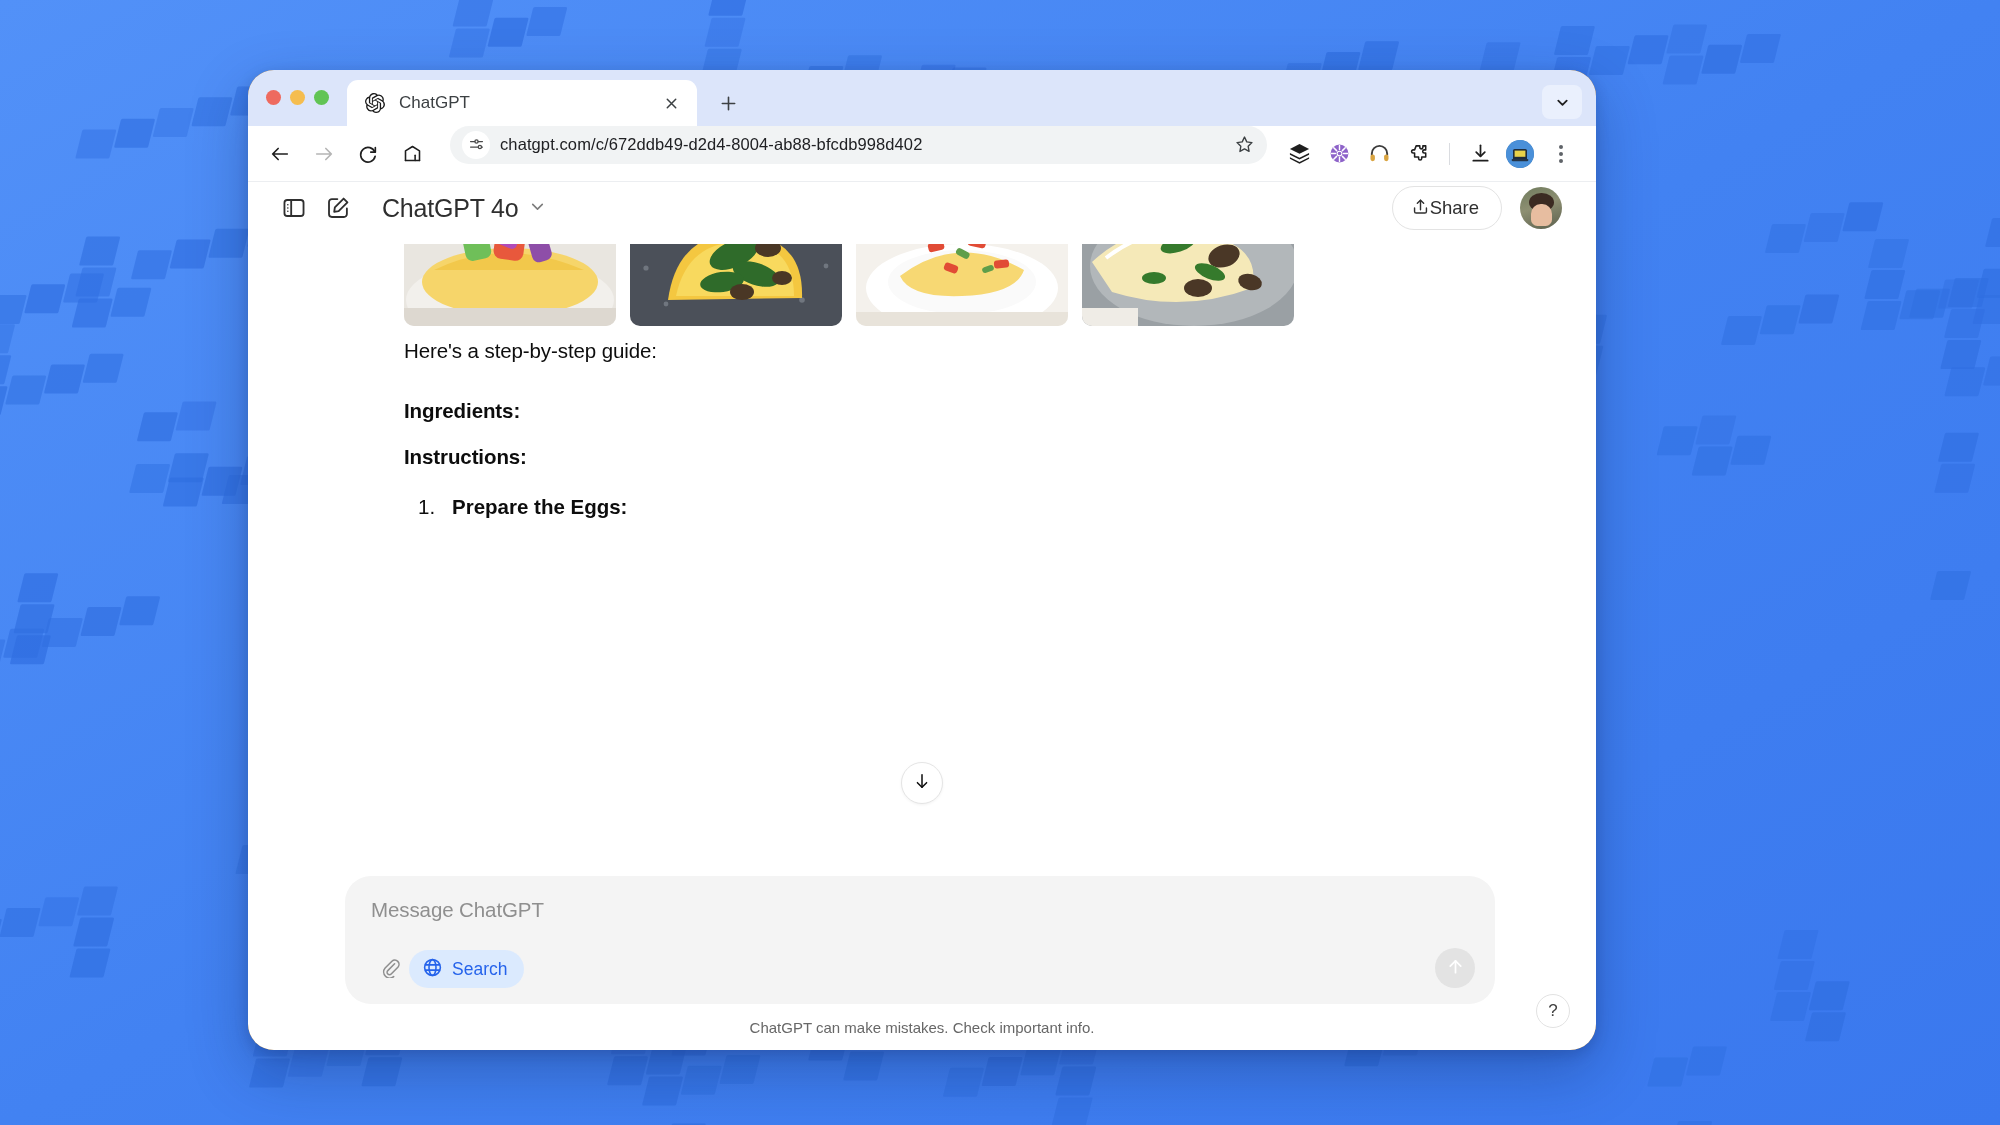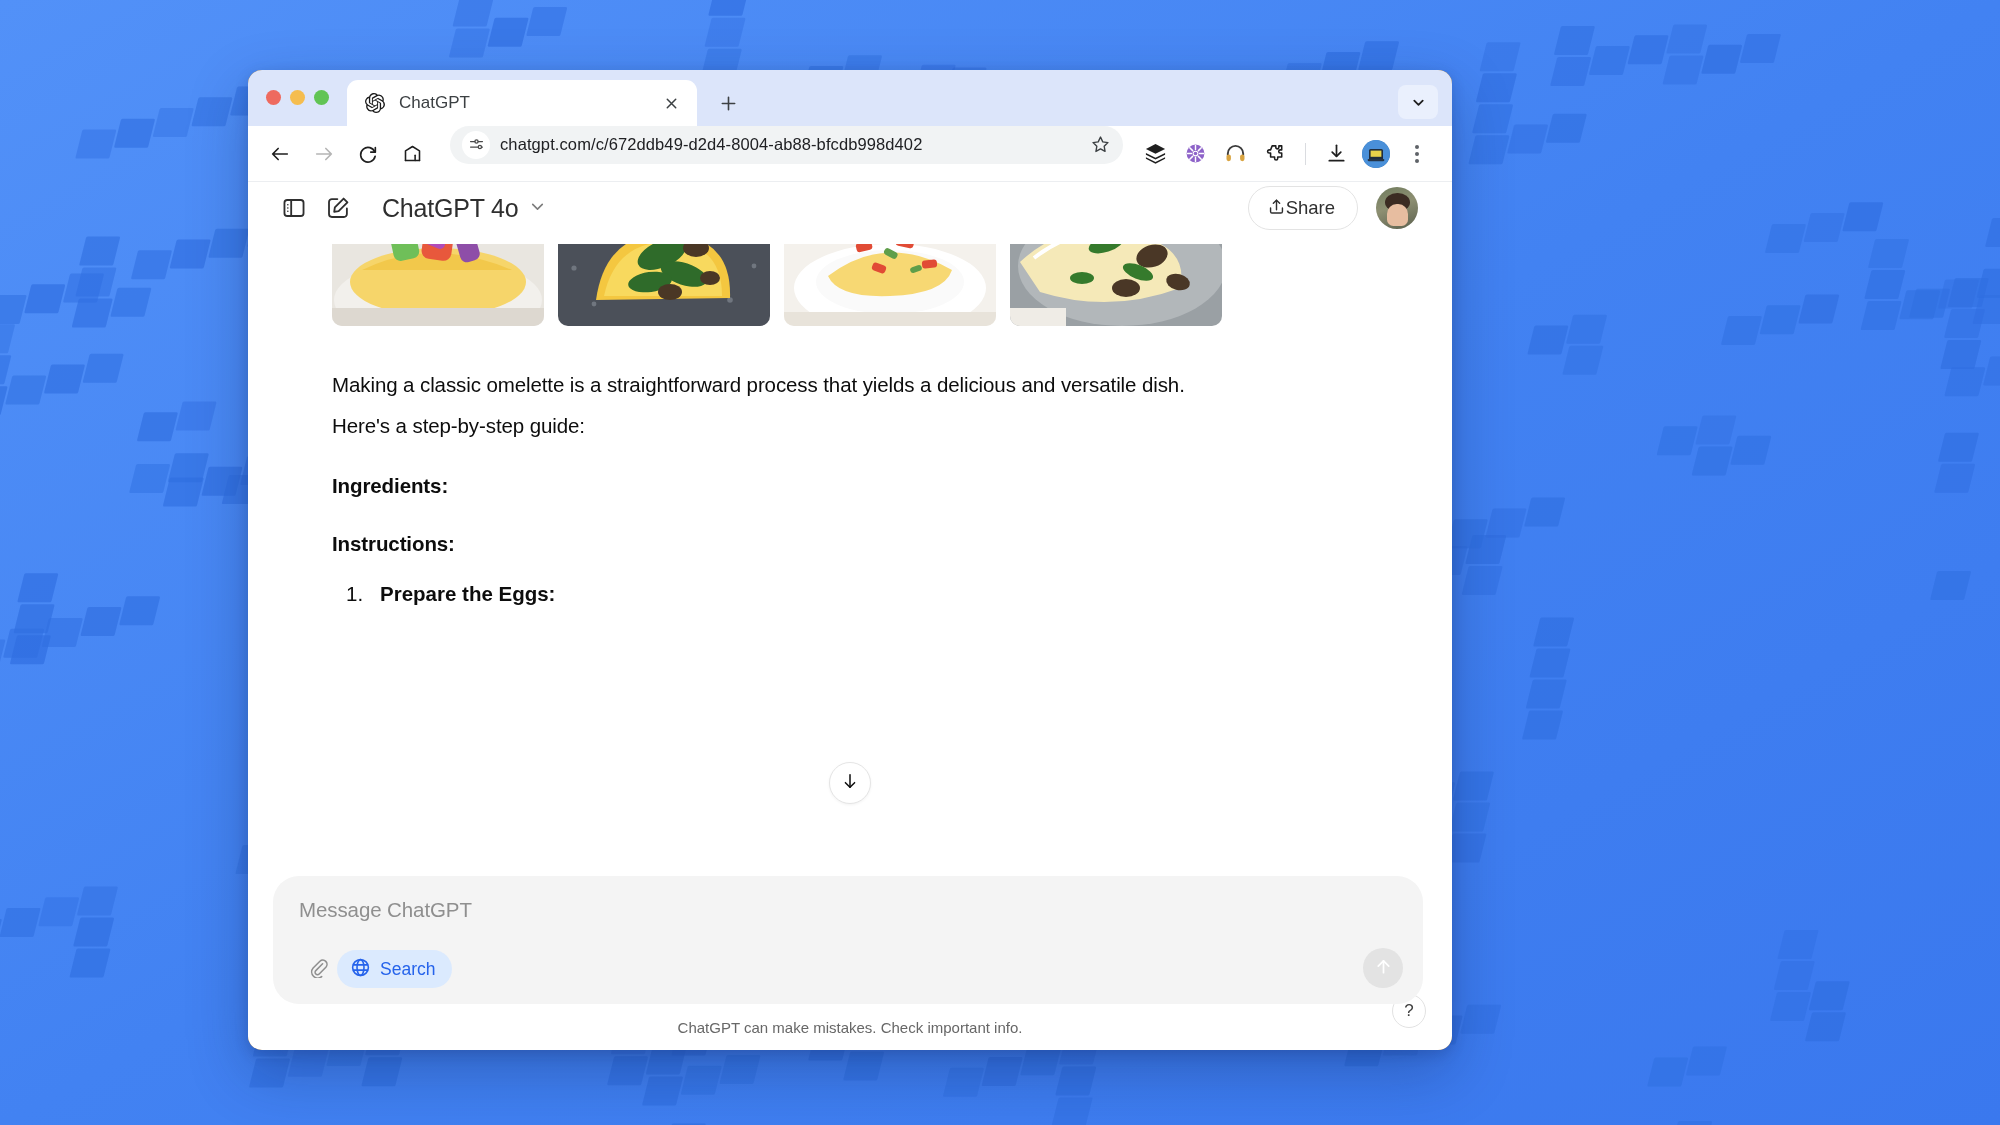--- a/index.html
+++ b/index.html
@@ -15,22 +15,22 @@
     position: absolute; inset: 0;
     background: linear-gradient(135deg, #4f8ef7 0%, #3f7df0 55%, #3b79ee 100%);
     overflow: hidden;
   }
   #wallpaper svg { position: absolute; inset: 0; width: 100%; height: 100%; }
 
   
   #browser-window {
     position: absolute;
     left: 248px; top: 70px;
-    width: 1204px; height: 980px;
-    border-radius: 14px;
+    width: 1348px; height: 980px;
+    border-radius: 26px;
     box-shadow: 0 22px 60px rgba(10,30,80,.30), 0 4px 14px rgba(10,30,80,.18);
     overflow: hidden;
     background: #a16207;
   }
 
   
   .tabstrip {
     height: 56px;
     background: #dce5fa;
     display: flex;
@@ -917,26 +917,25 @@
               <g fill="#357a2c">
                 <ellipse cx="96" cy="40" rx="18" ry="8" transform="rotate(-18 96 40)"></ellipse>
                 <ellipse cx="128" cy="68" rx="16" ry="7" transform="rotate(22 128 68)"></ellipse>
                 <ellipse cx="72" cy="74" rx="12" ry="6"></ellipse>
               </g>
               <rect x="0" y="104" width="56" height="18" fill="#efece6"></rect>
             </svg>
           </div>
         </div>
 
-        <div class="para">Making a classic omelette is a straightforward process that yields a delicious and versatile dish.</div>
         <div class="para" style="margin-top:8px">Here's a step-by-step guide:</div>
 
         <div class="sec-head">Ingredients:</div>
 
-        <div class="sec-head" style="margin-top:34px">Instructions:</div>
+        <div class="sec-head" style="margin-top:22px">Instructions:</div>
         <div class="num-item">
           <span class="n">1.</span>
           <span>Prepare the Eggs:</span>
         </div>
       </div>
 
       <div class="scroll-down">
         <span>
           <svg width="20" height="20" viewBox="0 0 24 24" stroke="#0d0d0d" stroke-width="1.8" fill="none" stroke-linecap="round" stroke-linejoin="round">
             <path d="M12 4.5v15"></path>

